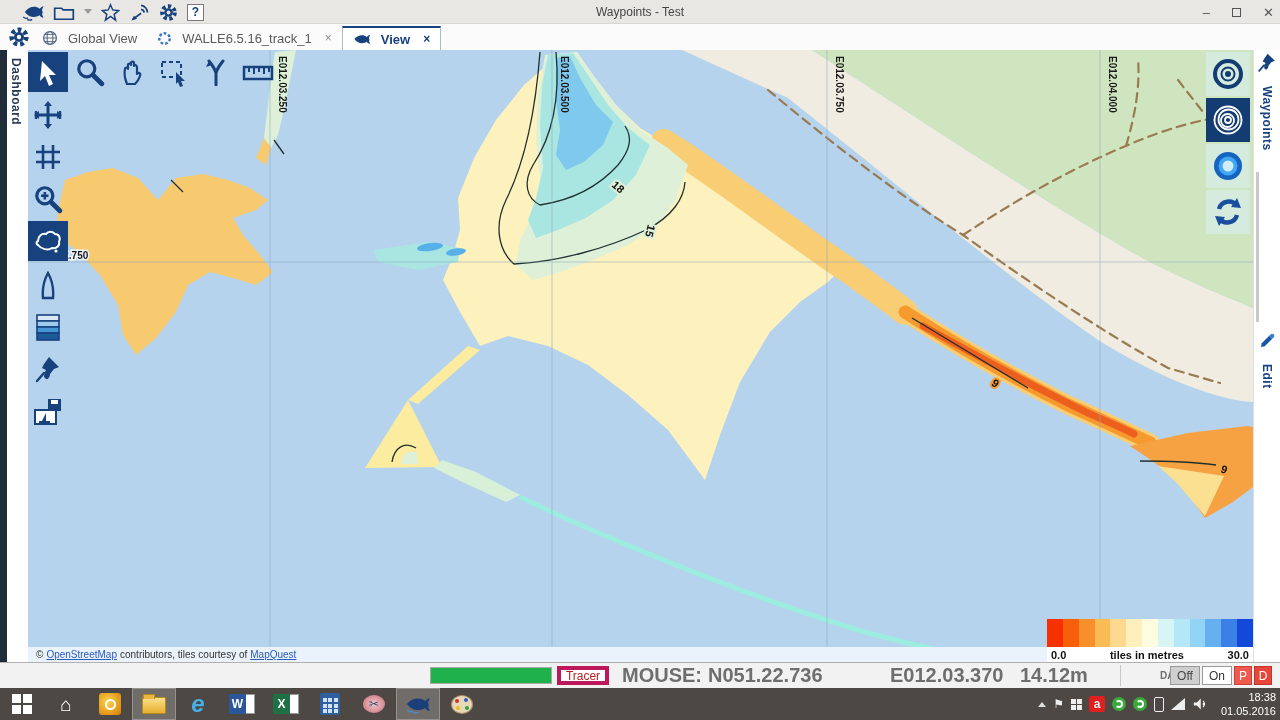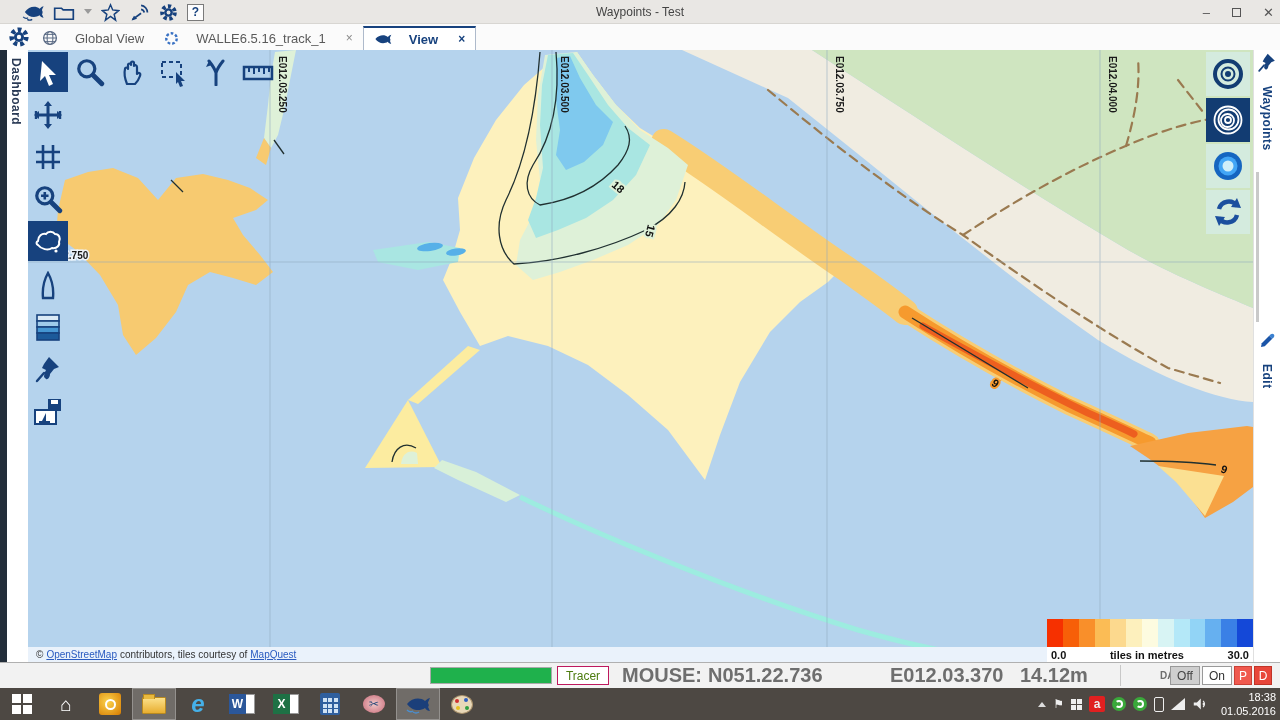--- a/index.html
+++ b/index.html
@@ -11,21 +11,21 @@
   .qat { position:absolute; left:22px; top:1px; display:flex; align-items:center; gap:9px; height:22px; }
   .qat svg { display:block; }
   .help-box { width:17px; height:17px; border:1.5px solid #7a7a7a; color:#17427e; font-weight:bold; font-size:12px; display:flex; align-items:center; justify-content:center; background:#fdfdfd; }
   .win-title { position:absolute; left:0; right:0; top:0; height:24px; text-align:center; font-size:12px; color:#444; line-height:24px; }
   .win-controls { position:absolute; right:6px; top:0; height:24px; display:flex; align-items:center; gap:22px; color:#555; font-size:13px; }
   .wc-max { width:9px; height:9px; border:1.2px solid #555; }
 
   
   .tabstrip { height:26px; background:#fbfbfb; position:relative; display:flex; align-items:flex-end; }
   .tab-gear { position:absolute; left:8px; top:2px; }
-  .tab { display:flex; align-items:center; gap:17px; height:24px; padding:0 10px; font-size:13px; color:#5a5a5a; cursor:default; }
+  .tab { display:flex; align-items:center; gap:10px; height:24px; padding:0 10px; font-size:13px; color:#5a5a5a; cursor:default; }
   .tab:first-of-type { margin-left:32px; }
   .tab .closer { color:#8a8a8a; font-size:12px; margin-left:3px; }
   .tab.active { background:#fff; border:1px solid #aebacb; border-top:2px solid #17427e; border-bottom:none; color:#17427e; font-weight:bold; }
   .tab.active .closer { color:#17427e; font-weight:bold; }
 
   
   .main { height:612px; display:flex; position:relative; }
   .left-rail { width:28px; background:#fff; display:flex; position:relative; }
   .left-rail .edge { width:7px; background:#222d3a; height:100%; }
   .vlabel { writing-mode:vertical-rl; font-size:12px; font-weight:bold; color:#17427e; padding-top:8px; letter-spacing:.5px; }
@@ -54,21 +54,21 @@
       #f63000 0 7.7%, #f75f08 7.7% 15.4%, #f98f2a 15.4% 23.1%, #fbbc55 23.1% 30.8%,
       #fcd98e 30.8% 38.5%, #fdf0bd 38.5% 46.2%, #fdfbe0 46.2% 53.8%, #d8f4f4 53.8% 61.5%,
       #b4e8f8 61.5% 69.2%, #92d4f6 69.2% 76.9%, #66b0f0 76.9% 84.6%, #3a80e6 84.6% 92.3%, #1448d8 92.3% 100%); }
   .legend-labels { position:absolute; right:0; bottom:0; width:206px; height:15px; background:#fff; display:flex; justify-content:space-between; align-items:center; font-size:11px; font-weight:bold; color:#111; padding:0 4px; }
 
   
   .statusbar { height:26px; background:#f2f2f2; border-top:1px solid #b0b0b0; position:relative; font-weight:bold; color:#5a5a5a; }
   .sb-msg { position:absolute; left:8px; top:0; line-height:25px; font-size:15px; color:#4d4d4d; }
   .sb-progress { position:absolute; left:430px; top:4px; width:122px; height:17px; background:#fff; border:1px solid #aaa; }
   .sb-progress .fill { height:100%; width:100%; background:#1fb14c; }
-  .sb-btn { position:absolute; top:3px; height:19px; background:#fff; border:1px solid #be185d; font-size:12px; font-weight:normal; color:#4d7c0f; display:flex; align-items:center; justify-content:center; }
+  .sb-btn { position:absolute; top:3px; height:19px; background:#fff; border:4px solid #be185d; font-size:12px; font-weight:normal; color:#b91c1c; display:flex; align-items:center; justify-content:center; }
   .sb-tracer { left:557px; width:52px; }
   .sb-field { position:absolute; top:0; line-height:25px; font-size:20px; color:#6e6e6e; }
   .sb-sep { position:absolute; top:2px; bottom:2px; width:1px; background:#c8c8c8; }
   .sb-toggle { position:absolute; top:3px; height:19px; font-size:12px; display:flex; align-items:center; justify-content:center; border:1px solid #999; font-weight:normal; }
   .tg-off { left:1170px; width:30px; background:#cfcfcf; color:#444; }
   .tg-on  { left:1202px; width:30px; background:#fff; color:#333; }
   .tg-p   { left:1234px; width:18px; background:#f0594e; color:#fff; border-color:#c94036; }
   .tg-d   { left:1254px; width:18px; background:#e8463a; color:#fff; border-color:#c03428; }
 
   

